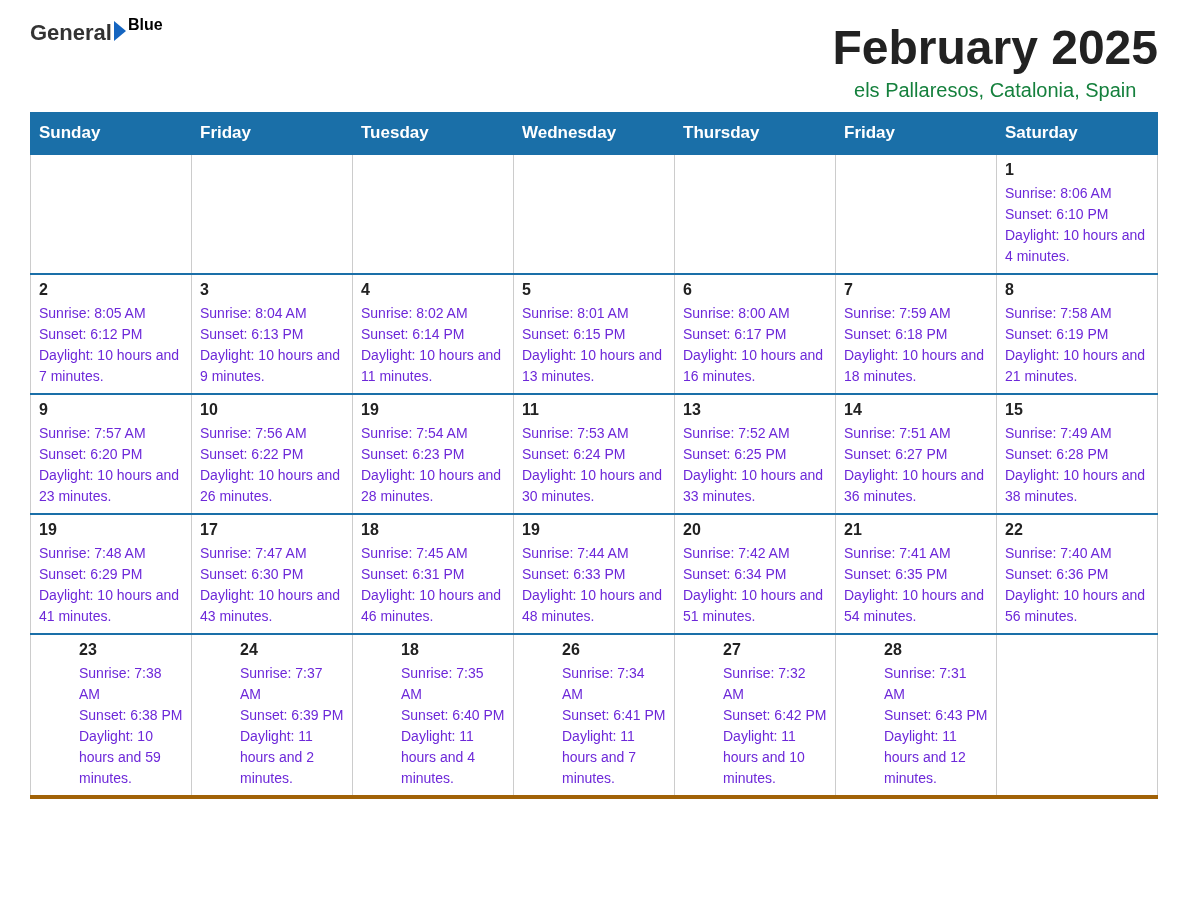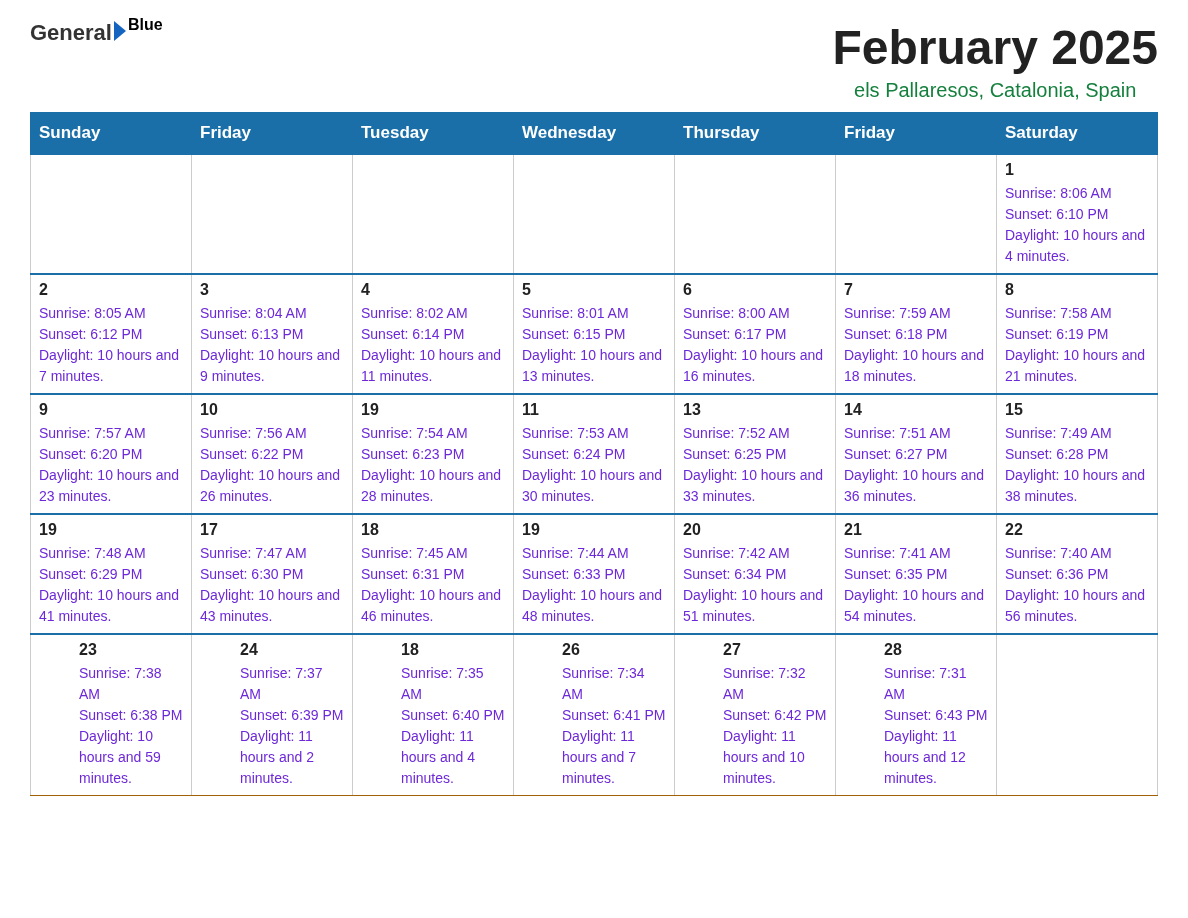--- a/index.html
+++ b/index.html
@@ -92,21 +92,21 @@
       color: #222;
       display: block;
       margin-bottom: 4px;
     }
     .day-info {
       font-size: 14px;
       line-height: 1.5;
       color: #6d28d9;
     }
     .calendar tbody tr:last-child td {
-      border-bottom: 1px solid #a16207;
+      border-bottom: 4px solid #a16207;
       padding-left: 48px;
     }
   </style>
 </head>
 <body>
 
 <div class="header">
   <div class="logo">
     <div class="logo-text">
       <span>General</span>

